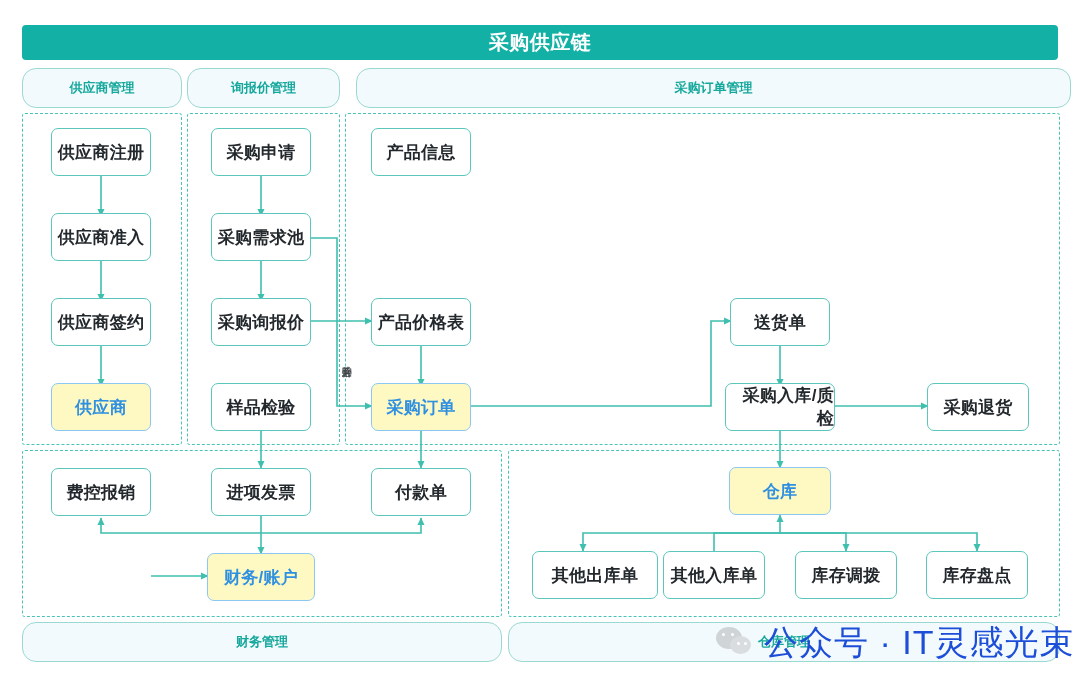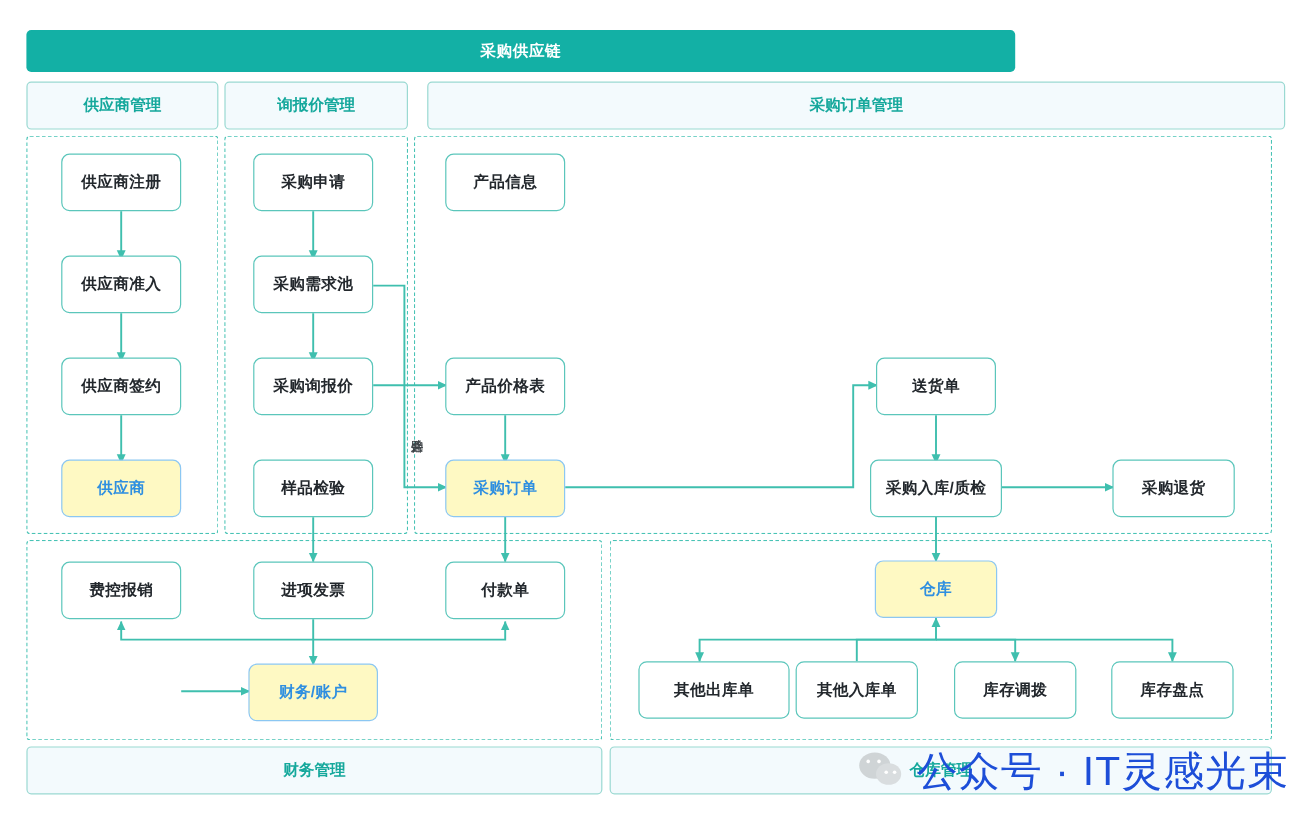--- a/index.html
+++ b/index.html
@@ -1,46 +1,47 @@
 <!DOCTYPE html>
 <html><head>
 <meta charset="utf-8">
 <style>
   html,body{margin:0;padding:0;background:#ffffff;}
   body{font-family:"Liberation Sans","DejaVu Sans",sans-serif;}
   #stage{position:relative;width:1080px;height:683px;background:#fff;overflow:hidden;}
 
   
   .titlebar{
-    position:absolute;left:22px;top:25px;width:824px;height:35px;
+    position:absolute;left:22px;top:25px;width:1036px;height:35px;
     background:#13b0a5;border-radius:4px;
     display:flex;align-items:center;justify-content:center;
-    color:#ffffff;font-size:13px;font-weight:bold;letter-spacing:.5px;
+    color:#ffffff;font-size:20px;font-weight:bold;letter-spacing:.5px;
   }
 
   
   .chip{
     position:absolute;height:38px;background:#f3fafd;
-    border:1px solid #9ad9d2;border-radius:4px;
+    border:1px solid #9ad9d2;border-radius:14px;
     display:flex;align-items:center;justify-content:center;
     color:#15a89c;font-size:13px;font-weight:bold;
   }
 
   
   .panel{
     position:absolute;border:1.5px dashed #49c3b5;border-radius:3px;background:transparent;
   }
 
   
   .node{
     position:absolute;box-sizing:border-box;
     background:#ffffff;border:1.3px solid #5bc6bb;border-radius:7px;
     display:flex;align-items:center;justify-content:center;
-    color:#23282d;font-size:13px;font-weight:bold;letter-spacing:.3px;
+    color:#23282d;font-size:17px;font-weight:bold;letter-spacing:.3px;
     z-index:3;
+    text-align:right;
   }
   .node.hl{
     background:#fef9c3;border:1.3px solid #8cc7f2;color:#2f8fe0;
   }
 
   
   .vlabel{
     position:absolute;z-index:4;
     writing-mode:vertical-rl;text-orientation:upright;
     font-size:10.5px;color:#3d4246;line-height:1.06;

